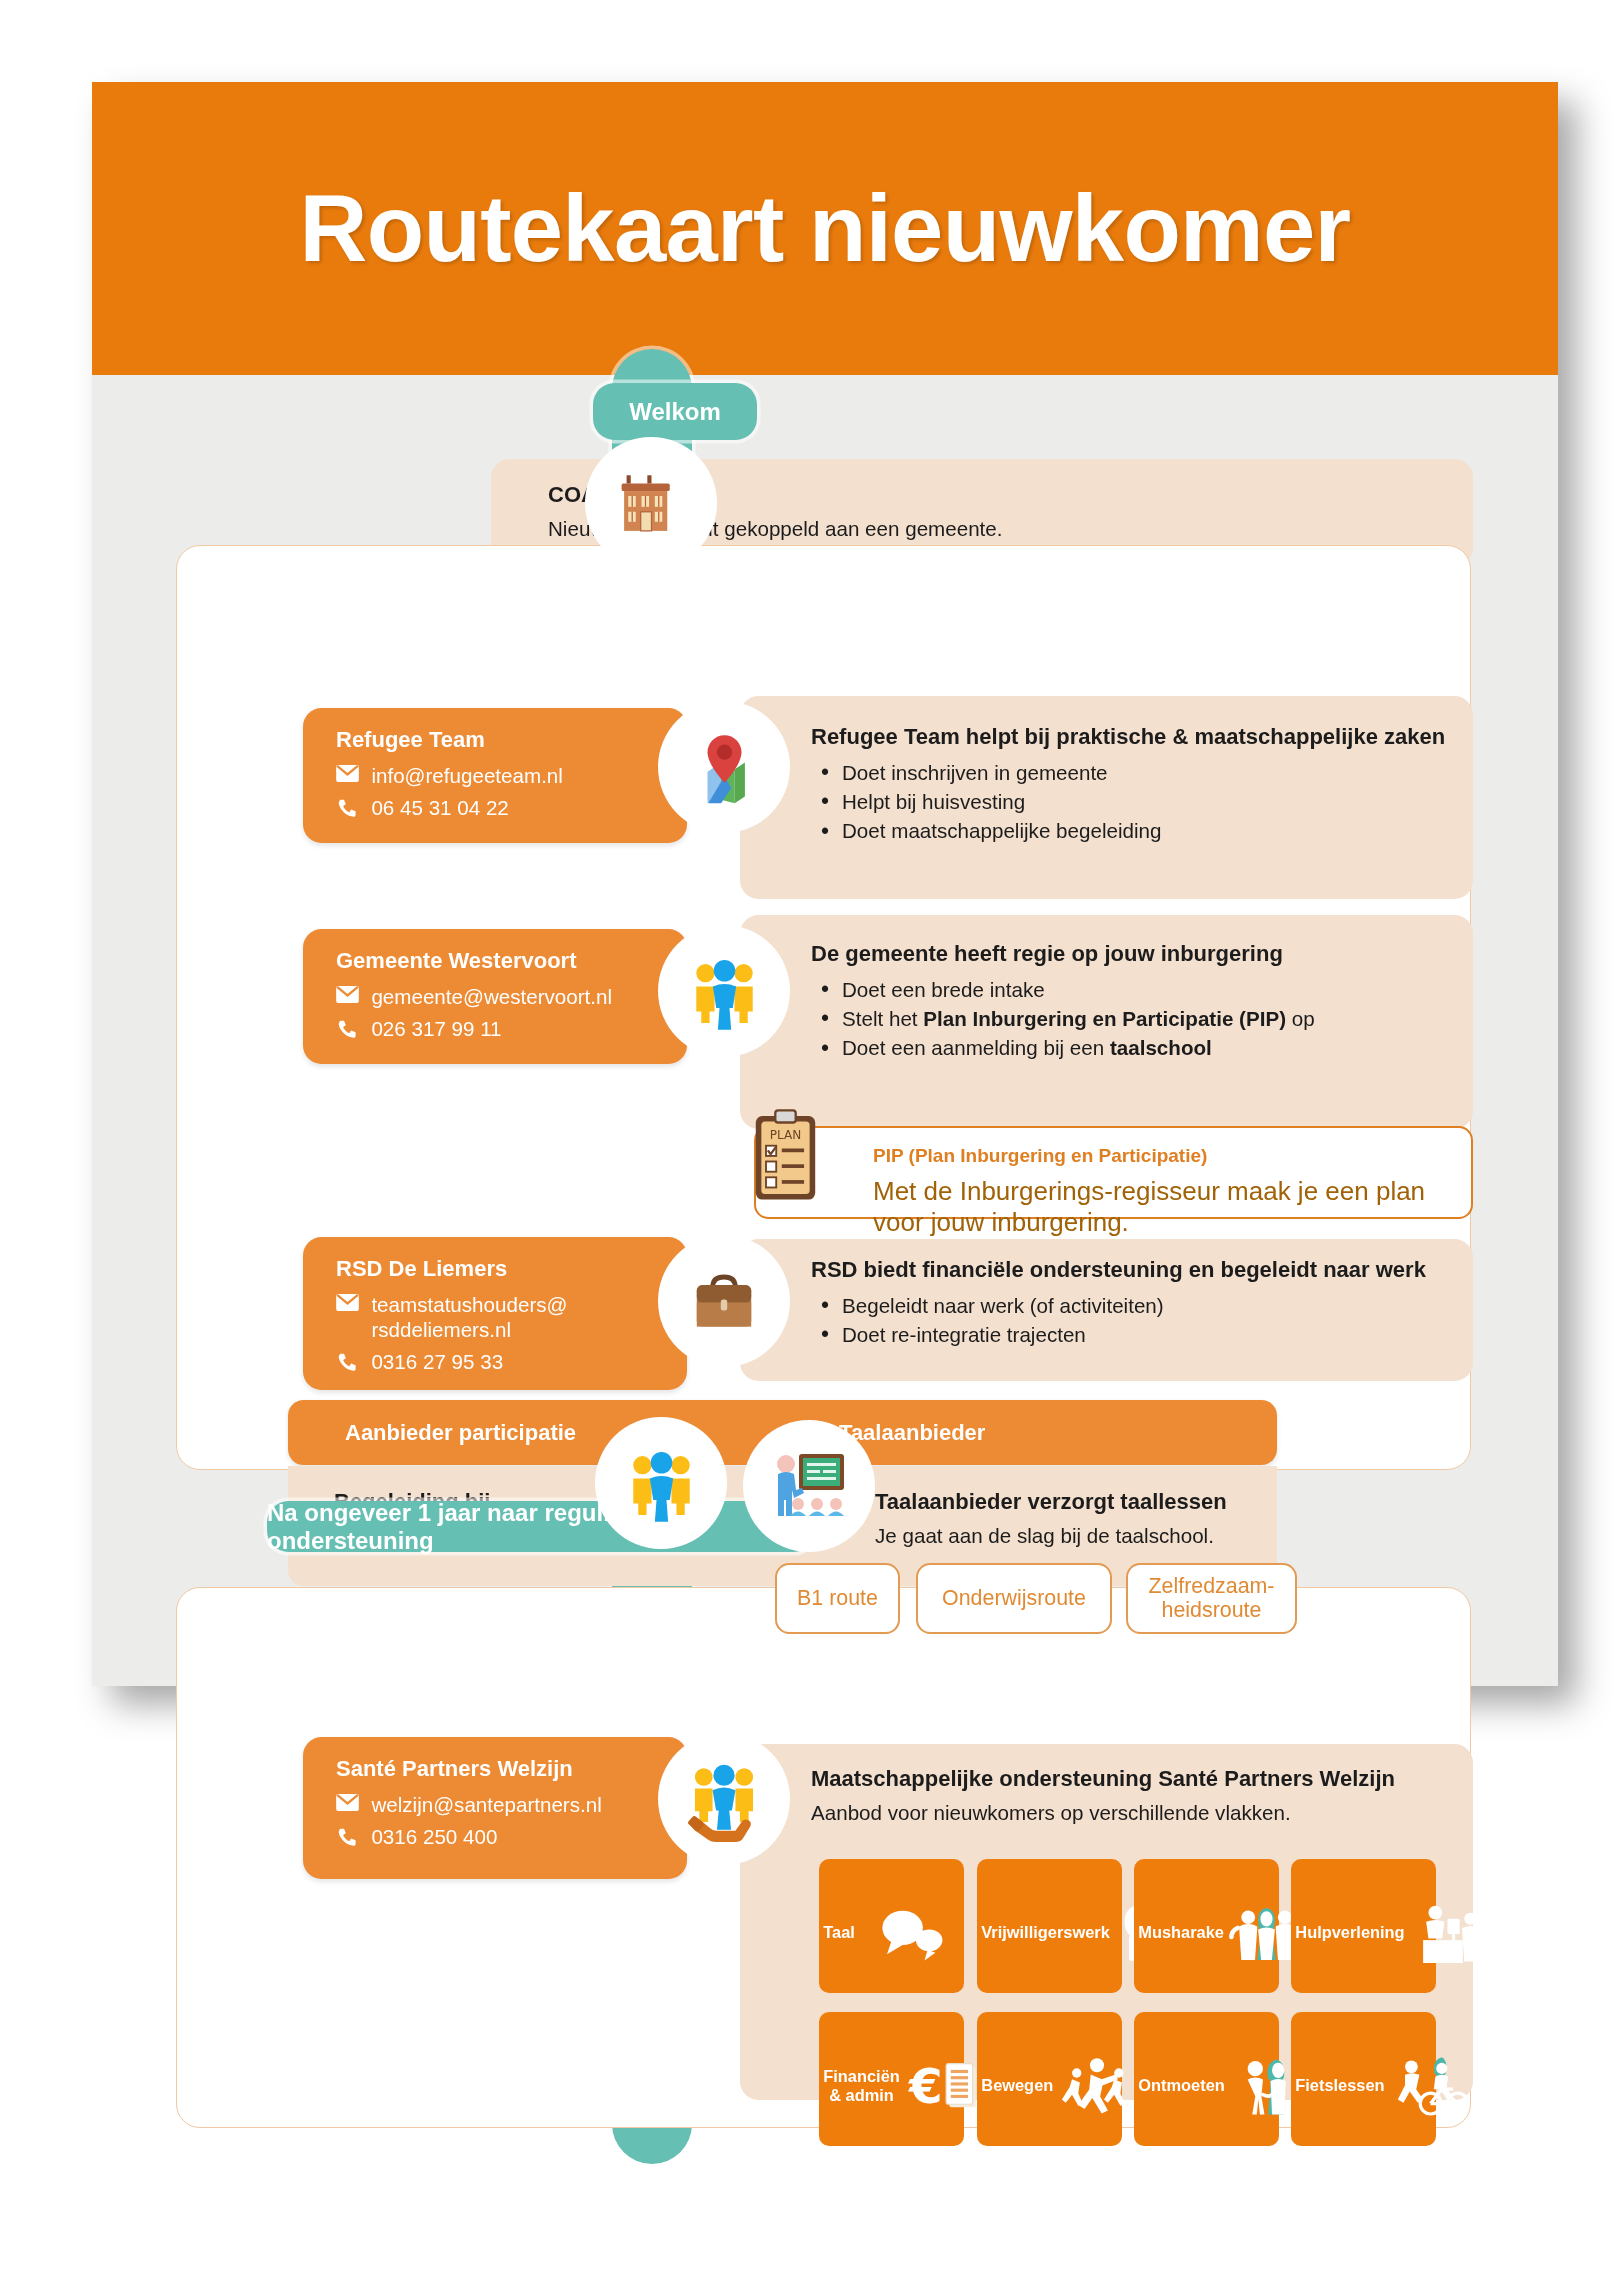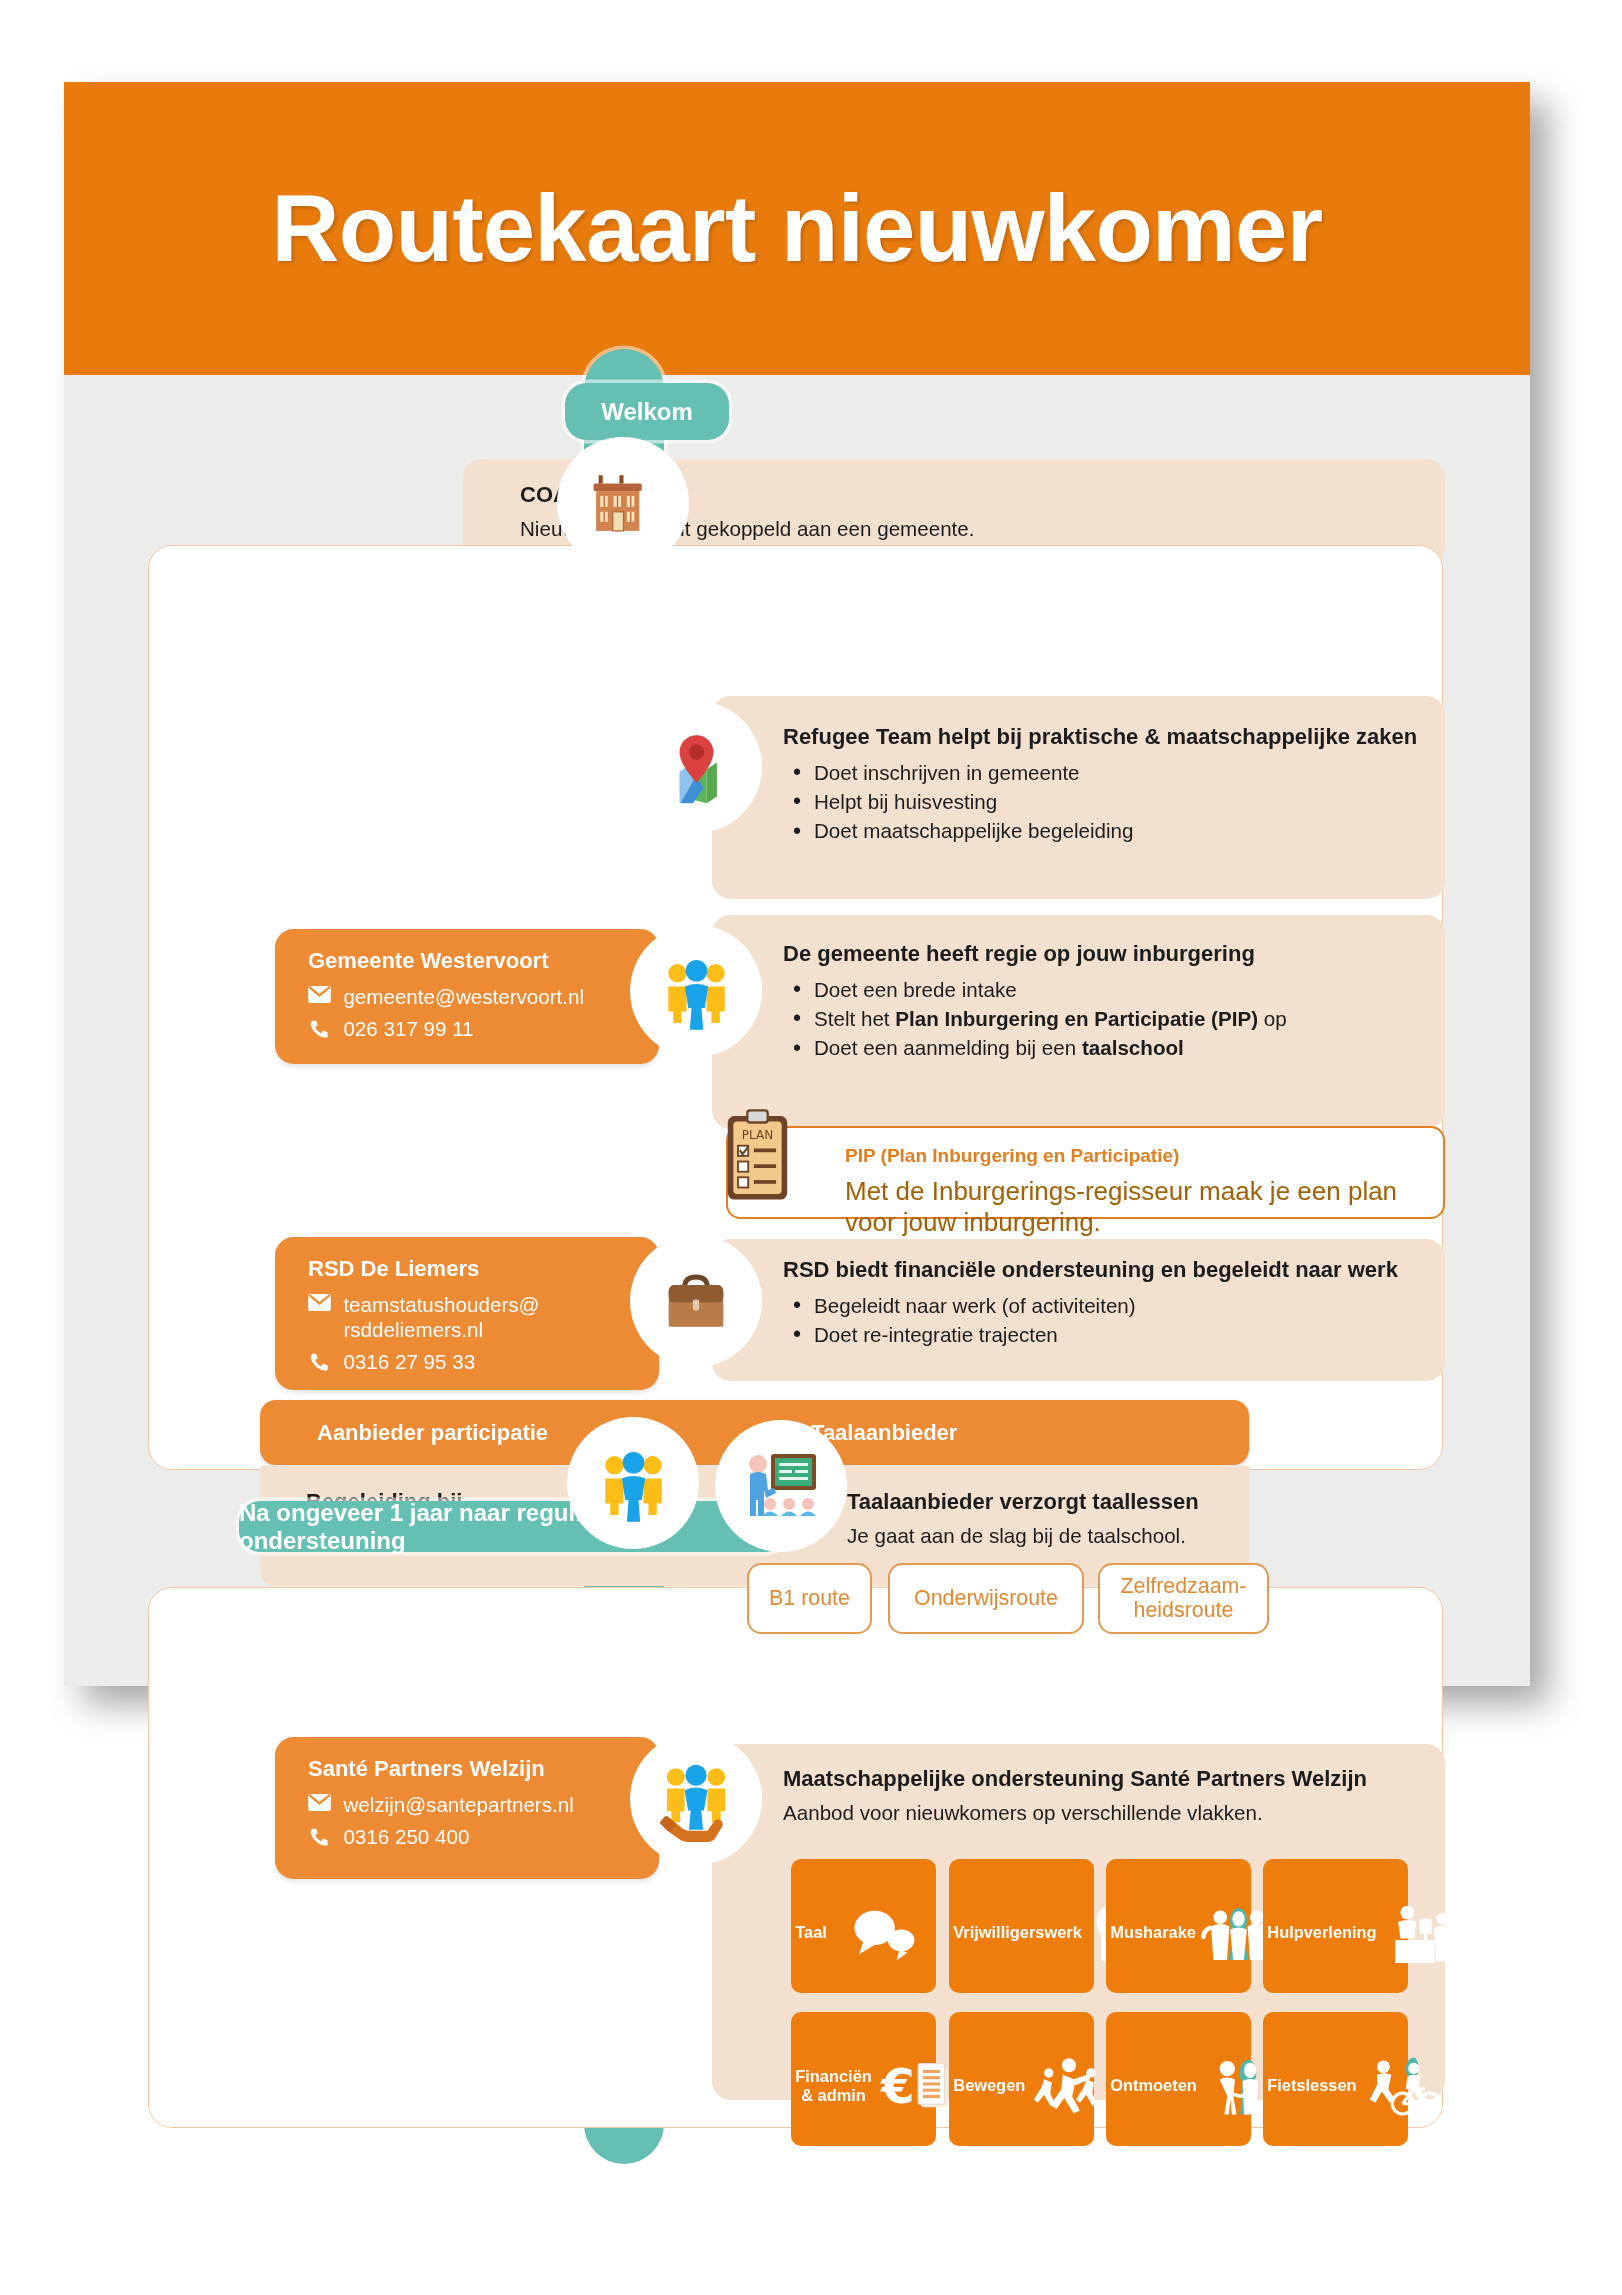--- a/index.html
+++ b/index.html
@@ -4,21 +4,21 @@
 <style>
   * { box-sizing: border-box; margin: 0; padding: 0; }
   html, body {
     width: 1623px; height: 2295px;
     background: #ffffff;
     font-family: "Liberation Sans", sans-serif;
     overflow: hidden;
   }
   #page {
     position: absolute;
-    left: 64px; top: 82px;
+    left: 92px; top: 82px;
     width: 1466px; height: 1604px;
     background: #ececea;
     box-shadow: 18.5px 18.5px 33px rgba(0,0,0,0.35);
   }
   
   #header {
     position: absolute; left: 0; top: 0;
     width: 1466px; height: 293px;
     background: #e97b0c;
     display: flex; align-items: center; justify-content: center;
@@ -195,20 +195,40 @@
         <rect x="26" y="60" width="1.5" height="12" fill="#b4633a"></rect>
       <rect x="54" y="60" width="9" height="12" fill="#f7e3b8"></rect>
         <rect x="58" y="60" width="1.5" height="12" fill="#b4633a"></rect>
       <rect x="37" y="60" width="13" height="23" fill="#f2ddb0" stroke="#b4633a" stroke-width="1.5"></rect>
     </svg>
   </div>
 
   <div class="white-box" id="container-a"></div>
 
   <div class="beige" style="left:648px; top:614px; width:733px; height:203px;"></div>
+  <div class="contact" style="left:211px; top:626px; width:384px; height:135px;">
+    <div class="contact-name">Refugee Team</div>
+    <div class="contact-row">
+      <span class="ico">
+        <svg viewBox="0 0 24 18" width="23" height="17">
+            <rect x="0" y="0" width="24" height="18" rx="2" fill="#fff"></rect>
+            <path d="M1 1 L12 10 L23 1" stroke="#ed8b35" stroke-width="2.4" fill="none"></path>
+          </svg>
+      </span>
+      <span class="txt">info@refugeeteam.nl</span>
+    </div>
+    <div class="contact-row">
+      <span class="ico">
+        <svg viewBox="0 0 24 24" width="21.4" height="21.4">
+            <path d="M5 2h4l2 5-3 2a12 12 0 007 7l2-3 5 2v4c0 1-1 2-2 2A19 19 0 013 6c0-1 1-4 2-4z" fill="#fff"></path>
+          </svg>
+      </span>
+      <span class="txt">06 45 31 04 22</span>
+    </div>
+  </div>
   <div style="position:absolute; left:719px; top:641px; width:648px;">
     <div class="body-head">Refugee Team helpt bij praktische &amp; maatschappelijke zaken</div>
     <ul class="bullets">
       <li>Doet inschrijven in gemeente</li>
       <li>Helpt bij huisvesting</li>
       <li>Doet maatschappelijke begeleiding</li>
     </ul>
   </div>
   <div class="medallion" style="left:566px; top:619px; width:132px; height:132px;">
     <svg viewBox="0 0 100 100" width="85" height="85">

